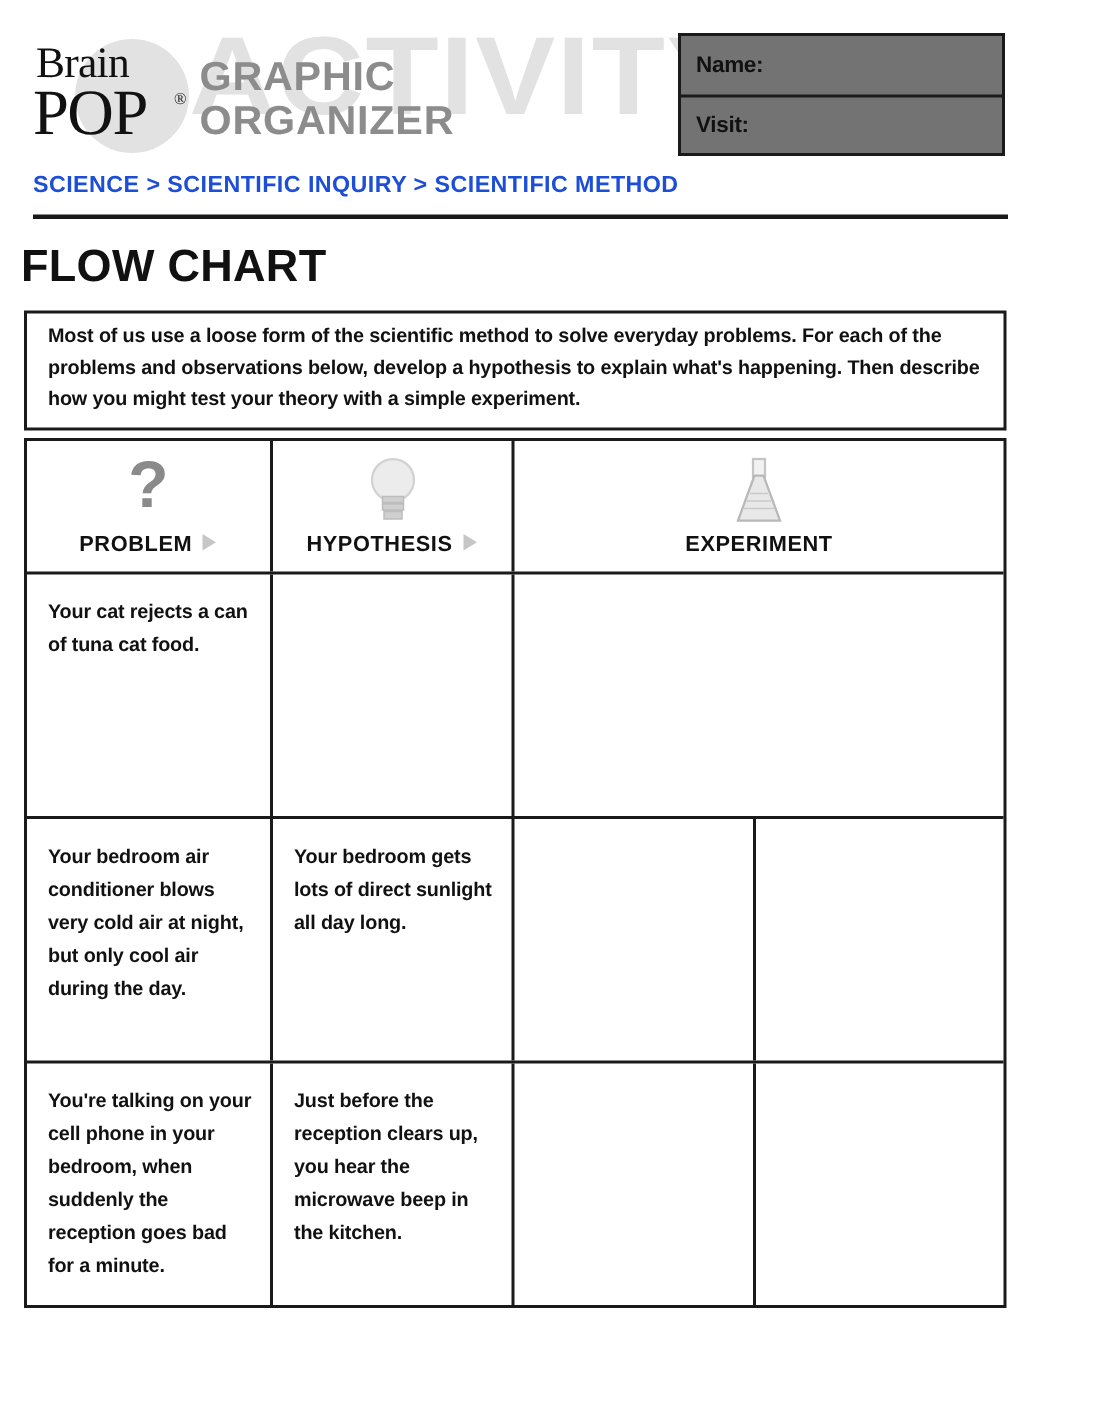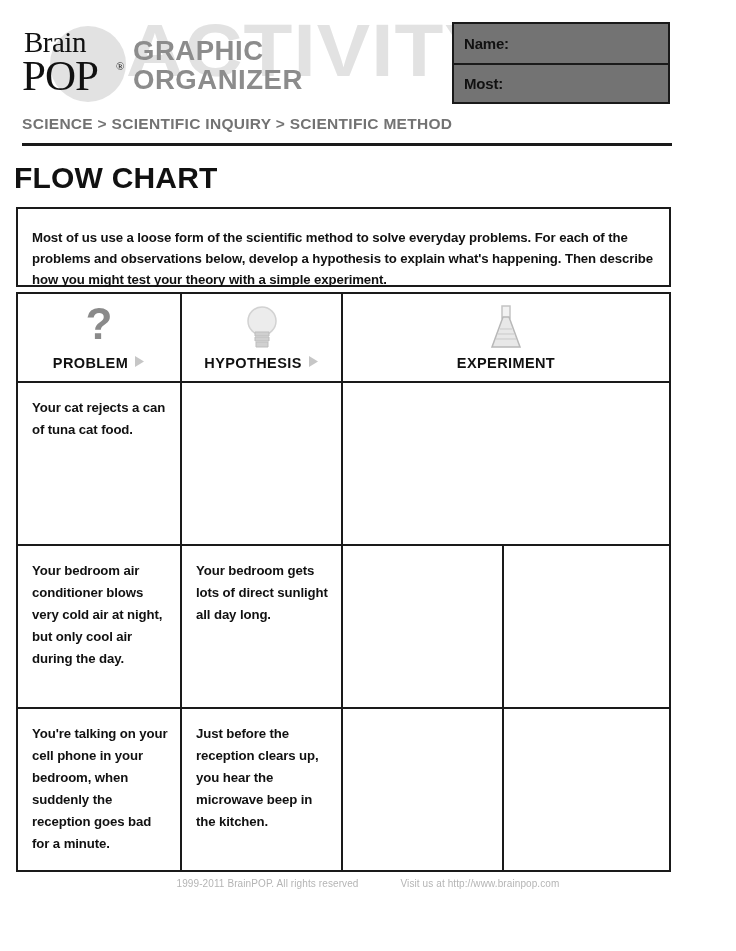--- a/index.html
+++ b/index.html
@@ -148,21 +148,21 @@
     background-position: 0 8px;
     background-repeat: repeat-x;
   }
 
   .breadcrumb {
     position: absolute;
     left: 22px;
     top: 115px;
     font-size: 15.5px;
     font-weight: bold;
-    color: #737373;
+    color: #1d4ed8;
     letter-spacing: 0.3px;
     white-space: nowrap;
   }
 
   .hr-main {
     position: absolute;
     left: 22px;
     top: 143px;
     width: 650px;
     height: 3px;
@@ -183,21 +183,21 @@
 
   
   .instructions {
     position: absolute;
     left: 16px;
     top: 207px;
     width: 655px;
     height: 80px;
     border: 2px solid #1a1a1a;
     box-sizing: border-box;
-    padding: 18px 12px 0 14px;
+    padding: 4px 12px 0 14px;
   }
   .instructions p {
     margin: 0;
     font-size: 13.2px;
     font-weight: bold;
     line-height: 21px;
     color: #111;
     letter-spacing: -0.1px;
   }
 
@@ -322,21 +322,21 @@
       <span>GRAPHIC</span>
       <span class="l2">ORGANIZER</span>
     </div>
 
     <div class="namebox">
       <div class="namerow">
         <span class="lbl">Name:</span>
         <span class="dots"></span>
       </div>
       <div class="namerow">
-        <span class="lbl">Most:</span>
+        <span class="lbl">Visit:</span>
         <span class="dots"></span>
       </div>
     </div>
 
     <div class="breadcrumb">SCIENCE &gt; SCIENTIFIC INQUIRY &gt; SCIENTIFIC METHOD</div>
     <div class="hr-main"></div>
   </div>
 
   <div class="page-title">FLOW CHART</div>
 
@@ -468,18 +468,14 @@
           <div class="wline"></div>
           <div class="wline"></div>
           <div class="wline"></div>
           <div class="wline"></div>
           <div class="wline"></div>
         </div>
       </div>
     </div>
   </div>
 
-  <div class="footer">
-    <span>1999-2011 BrainPOP. All rights reserved</span>
-    <span>Visit us at http://www.brainpop.com</span>
-  </div>
 
 </div>
 
 </body></html>

